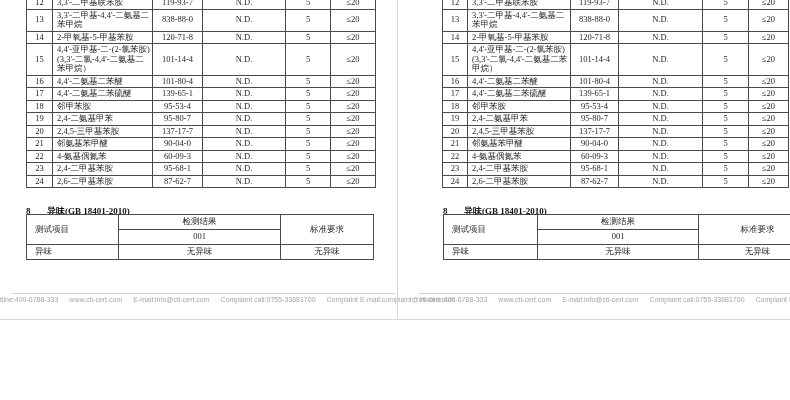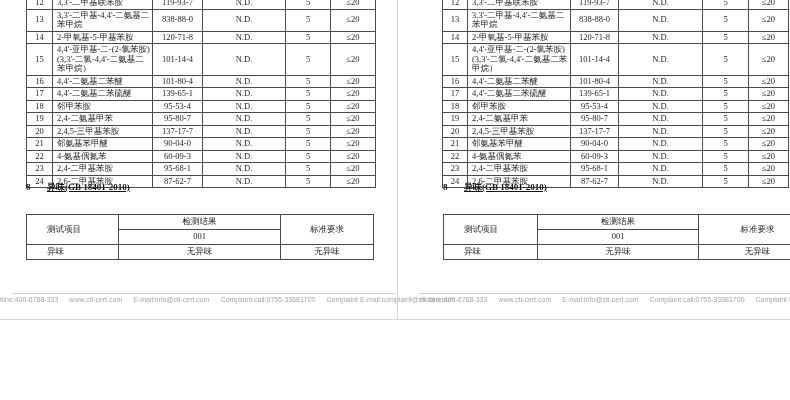--- a/index.html
+++ b/index.html
@@ -17,33 +17,33 @@
     font-size:8.5px;line-height:9.5px;padding:1px 2px;
     text-align:center;vertical-align:middle;color:#1f1f1f;
     overflow:hidden;word-break:break-all;
   }
   .amine{top:-4px;}
   .amine-left{left:26px;width:349px;}
   .amine-right{left:442px;width:346px;}
   .amine td.c-name{text-align:left;padding-left:4px;}
 
   .section-heading{
-    position:absolute;top:181px;font-size:9px;font-weight:bold;color:#141414;
+    position:absolute;top:205px;font-size:9px;font-weight:bold;color:#141414;
     white-space:nowrap;
   }
   .heading-left{left:26px;}
   .heading-right{left:443px;}
   .section-heading .num{display:inline-block;width:21px;}
   .section-heading .title{text-decoration:underline;}
 
   .odor{top:214px;}
   .odor-left{left:26px;width:347px;}
   .odor-right{left:443px;width:373px;}
   .odor td{height:12px;}
-  .odor td.c-item{text-align:left;padding-left:20px;}
+  .odor td.c-item{text-align:left;padding-left:8px;}
 
   .footer-line{position:absolute;top:293px;height:1px;background:#cfcfcf;}
   .fl-left{left:12px;width:383px;}
   .fl-right{left:419px;width:380px;}
   .footer{
     position:absolute;top:296px;display:flex;gap:11px;white-space:nowrap;
     font-family:"Liberation Sans", sans-serif;font-size:7px;color:#a6a6a6;
   }
   .footer-left{left:-9px;}
   .footer-right{left:420px;}

